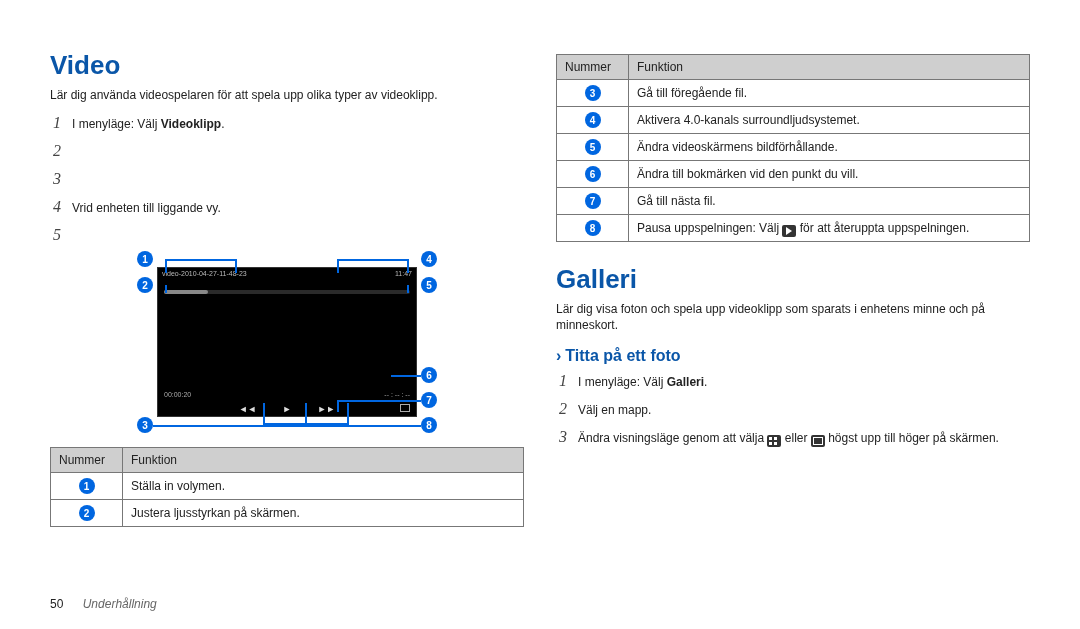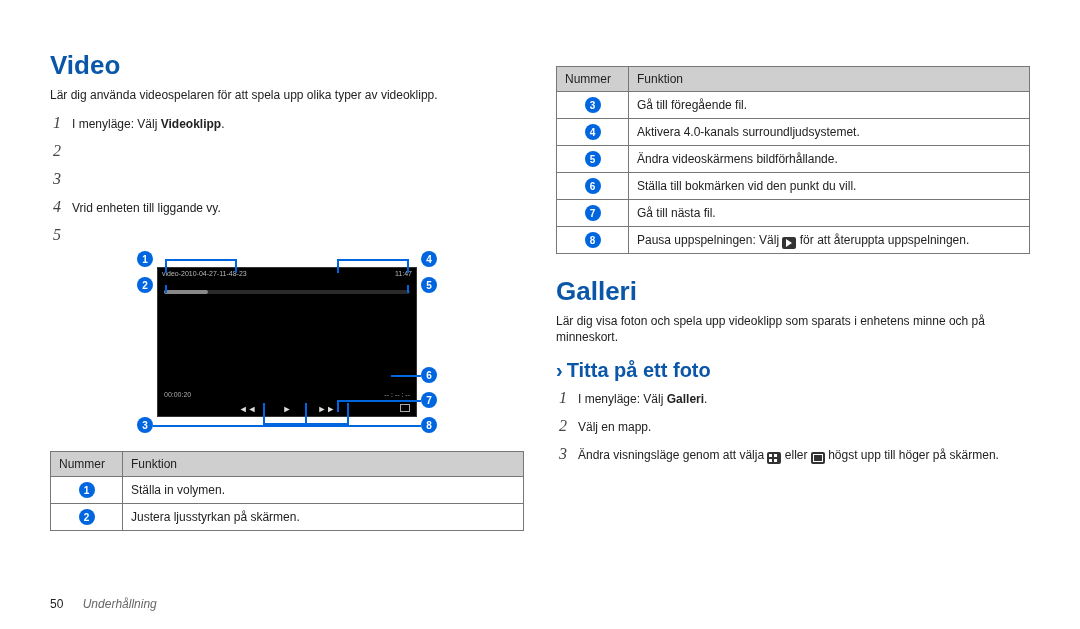--- a/index.html
+++ b/index.html
@@ -55,35 +55,35 @@
   .player .ctrls { position:absolute; left:0; right:0; bottom:2px; display:flex; justify-content:center; gap:26px; color:#ddd; font-size:9px; }
   .player .aspect { position:absolute; right:6px; bottom:4px; width:10px; height:8px; border:1px solid #aaa; }
   .callout-badge {
     position:absolute; width:16px; height:16px; border-radius:50%;
     background:#0066e0; color:#fff; font-size:10px; font-weight:700;
     display:flex; align-items:center; justify-content:center;
   }
   .cline { position:absolute; background:#0066e0; }
 
   
-  table.legend { width:100%; border-collapse:collapse; margin-top:16px; }
+  table.legend { width:100%; border-collapse:collapse; margin-top:4px; }
   table.legend th, table.legend td {
     border:1px solid #777; padding:5px 8px; text-align:left; vertical-align:middle;
     font-size:12px; font-weight:400;
   }
   table.legend th { background:#cfcfcf; }
   table.legend td.numcell { text-align:center; width:72px; }
   .circled {
     display:inline-flex; width:16px; height:16px; border-radius:50%;
     background:#0066e0; color:#fff; font-size:10px; font-weight:700;
     align-items:center; justify-content:center;
   }
 
   h2.sub {
-    color:#0a56a8; font-size:20px; font-weight:700;
+    color:#0a56a8; font-size:16px; font-weight:700;
     margin-top:14px; margin-bottom:4px;
   }
   h2.sub .chev { color:#0a56a8; font-weight:900; margin-right:4px; }
 
   .inline-ico {
     display:inline-block; vertical-align:middle; background:#333;
     width:14px; height:12px; border-radius:2px; position:relative; top:2px;
   }
   .inline-ico.play::before{content:"";position:absolute;left:4px;top:2px;border-left:6px solid #fff;border-top:4px solid transparent;border-bottom:4px solid transparent;}
   .inline-ico.grid::before{content:"";position:absolute;inset:2px;background:
@@ -207,21 +207,21 @@
       <tr>
             <td class="numcell"><span class="circled">4</span></td>
             <td>Aktivera 4.0-kanals surroundljudsystemet.</td>
           </tr>
       <tr>
             <td class="numcell"><span class="circled">5</span></td>
             <td>Ändra videoskärmens bildförhållande.</td>
           </tr>
       <tr>
             <td class="numcell"><span class="circled">6</span></td>
-            <td>Ställa till bokmärken vid den punkt du vill.</td>
+            <td>Ändra till bokmärken vid den punkt du vill.</td>
           </tr>
       <tr>
             <td class="numcell"><span class="circled">7</span></td>
             <td>Gå till nästa fil.</td>
           </tr>
       <tr>
             <td class="numcell"><span class="circled">8</span></td>
           <td>
             <span>Pausa uppspelningen: Välj </span><span class="inline-ico play"></span><span> för att återuppta uppspelningen.</span>
           </td>

